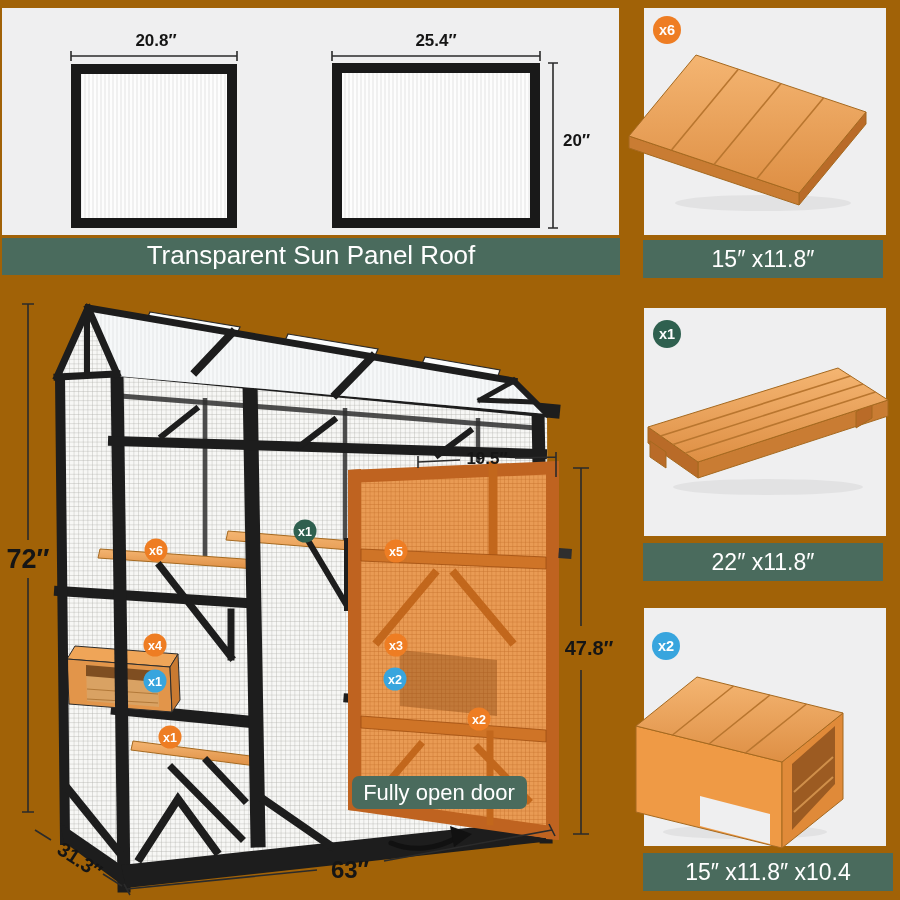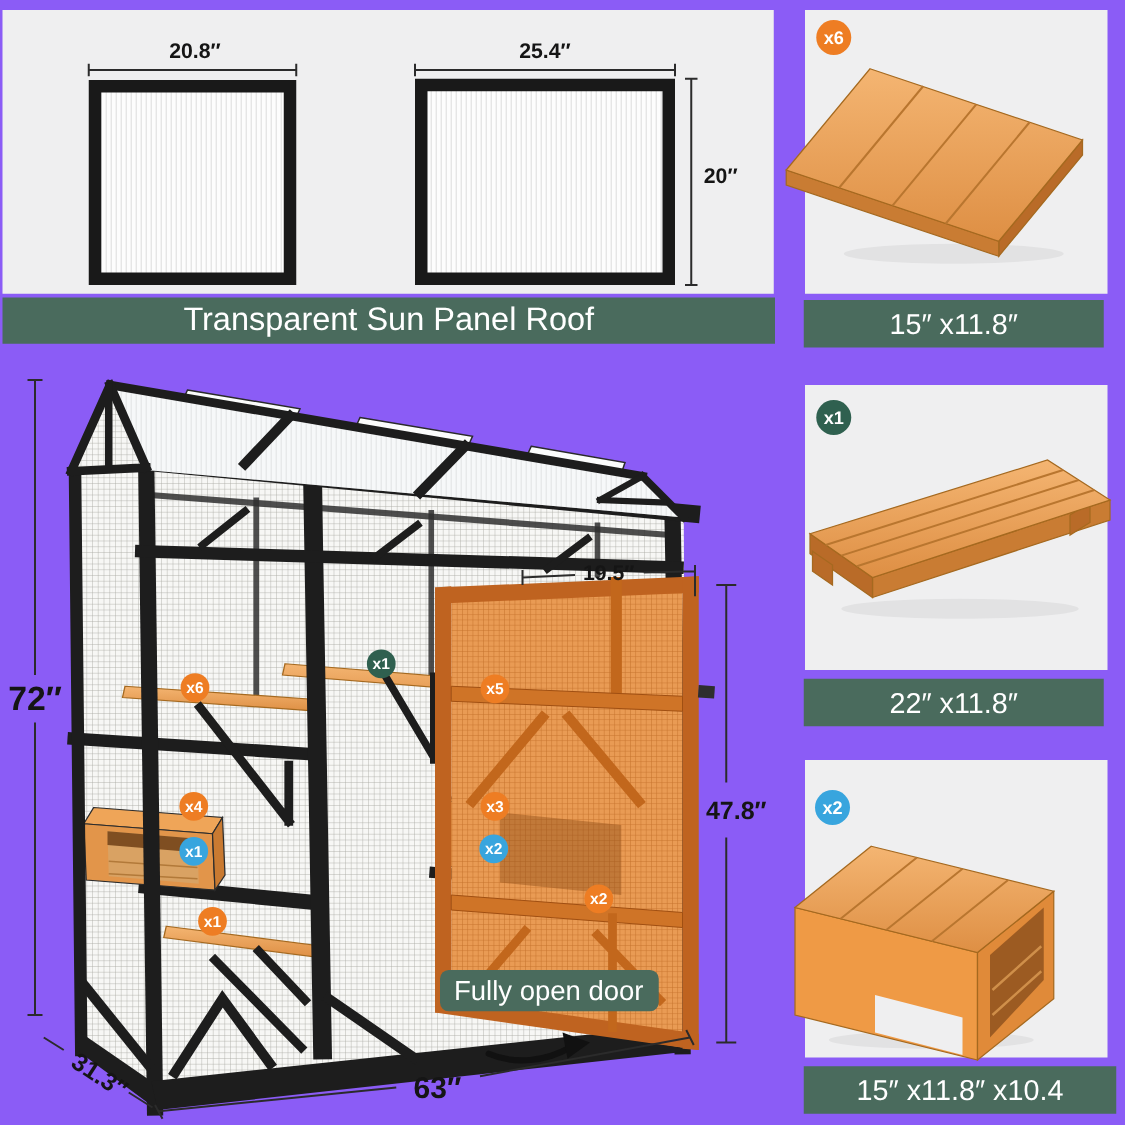--- a/index.html
+++ b/index.html
@@ -1,16 +1,16 @@
 <!DOCTYPE html>
 <html><head>
 <meta charset="utf-8">
 <style>
   html,body{margin:0;padding:0;background:#ffffff;}
-  .stage{width:900px;height:900px;position:relative;background:#8b5cf6;}
+  .stage{width:900px;height:900px;position:relative;background:#a16207;}
   svg{display:block;}
   text{font-family:"Liberation Sans","DejaVu Sans",sans-serif;fill:#161616;}
   .dimtxt{font-weight:bold;fill:#151515;}
   .bannertxt{fill:#ffffff;font-weight:500;}
   .badgetxt{fill:#ffffff;font-weight:bold;}
   .dim{stroke:#2b2b2b;stroke-width:1.6;fill:none;}
   .fr{stroke:#1d1d1d;fill:none;stroke-linecap:square;}
   .bk{stroke:#2f2f2f;fill:none;opacity:.85;}
   .wd{fill:url(#woodG);stroke:#a5691f;stroke-width:1;}
   .doorbar{stroke:#c2671c;fill:none;stroke-linecap:square;}

